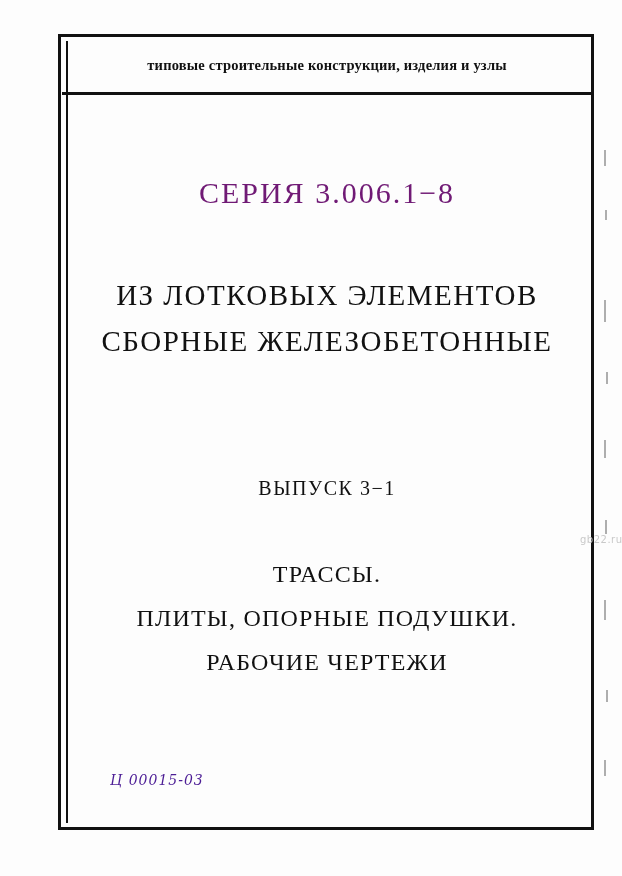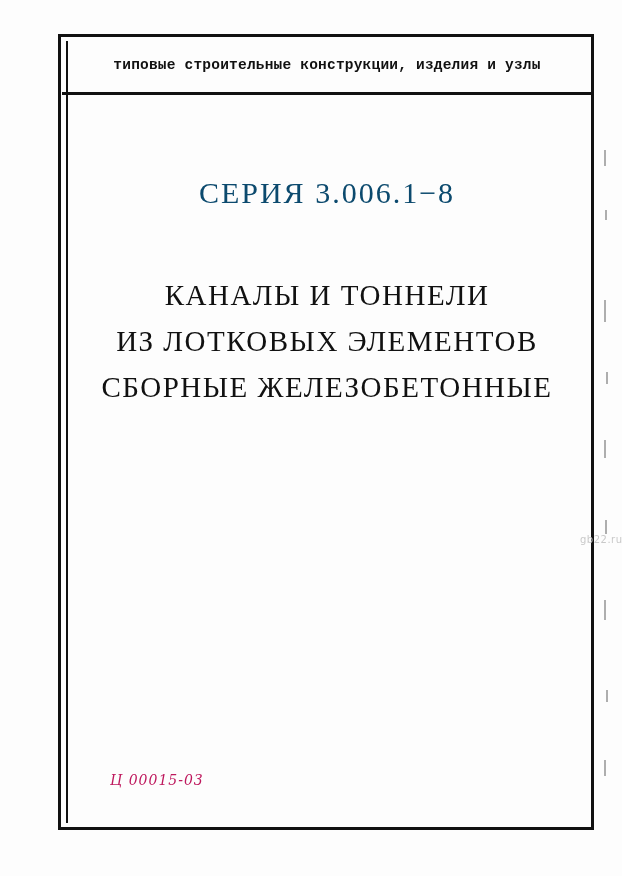--- a/index.html
+++ b/index.html
@@ -55,37 +55,37 @@
     height: 3px;
     background: #111;
   }
 
   .header-text {
     position: absolute;
     left: 62px;
     top: 57px;
     width: 530px;
     text-align: center;
-    font-family: Liberation Mono, monospace;
+    font-family: Liberation Serif, serif;
     font-weight: bold;
     font-size: 14.5px;
     letter-spacing: 0.2px;
     color: #111;
     white-space: nowrap;
   }
 
   .series {
     position: absolute;
     left: 62px;
     top: 176px;
     width: 530px;
     text-align: center;
     font-size: 30px;
     letter-spacing: 2px;
-    color: #0c4a6e;
+    color: #701a75;
   }
 
   .title-block {
     position: absolute;
     left: 52px;
     top: 272px;
     width: 550px;
     text-align: center;
     color: #111;
   }
@@ -123,21 +123,21 @@
   }
 
   .doc-code {
     position: absolute;
     left: 110px;
     top: 772px;
     font-family: "DejaVu Serif", serif;
     font-style: italic;
     font-size: 14px;
     letter-spacing: 1px;
-    color: #be185d;
+    color: #4c1d95;
   }
 
   .watermark {
     position: absolute;
     left: 580px;
     top: 534px;
     font-family: "DejaVu Sans", sans-serif;
     font-size: 10px;
     color: #c9c9c9;
     letter-spacing: 0.5px;
@@ -157,26 +157,31 @@
 
   <div class="frame-outer"></div>
   <div class="frame-inner"></div>
 
   <div class="header-text">типовые строительные конструкции, изделия и узлы</div>
   <div class="header-rule"></div>
 
   <div class="series">СЕРИЯ 3.006.1−8</div>
 
   <div class="title-block">
-    <div class="title-line">КАНАЛЫ  И  ТОННЕЛИ</div>
     <div class="title-line">ИЗ  ЛОТКОВЫХ  ЭЛЕМЕНТОВ</div>
     <div class="title-line">СБОРНЫЕ  ЖЕЛЕЗОБЕТОННЫЕ</div>
   </div>
 
+  <div class="issue">ВЫПУСК 3−1</div>
 
+  <div class="subtitle-block">
+    <div class="subtitle-line">ТРАССЫ.</div>
+    <div class="subtitle-line">ПЛИТЫ,  ОПОРНЫЕ  ПОДУШКИ.</div>
+    <div class="subtitle-line">РАБОЧИЕ  ЧЕРТЕЖИ</div>
+  </div>
 
   <div class="doc-code">Ц 00015-03</div>
 
   <div class="watermark">gb22.ru</div>
 
   <div class="speckle" style="left:604px;top:150px;width:2px;height:16px;"></div>
   <div class="speckle" style="left:605px;top:210px;width:2px;height:10px;"></div>
   <div class="speckle" style="left:604px;top:300px;width:2px;height:22px;"></div>
   <div class="speckle" style="left:606px;top:372px;width:2px;height:12px;"></div>
   <div class="speckle" style="left:604px;top:440px;width:2px;height:18px;"></div>

